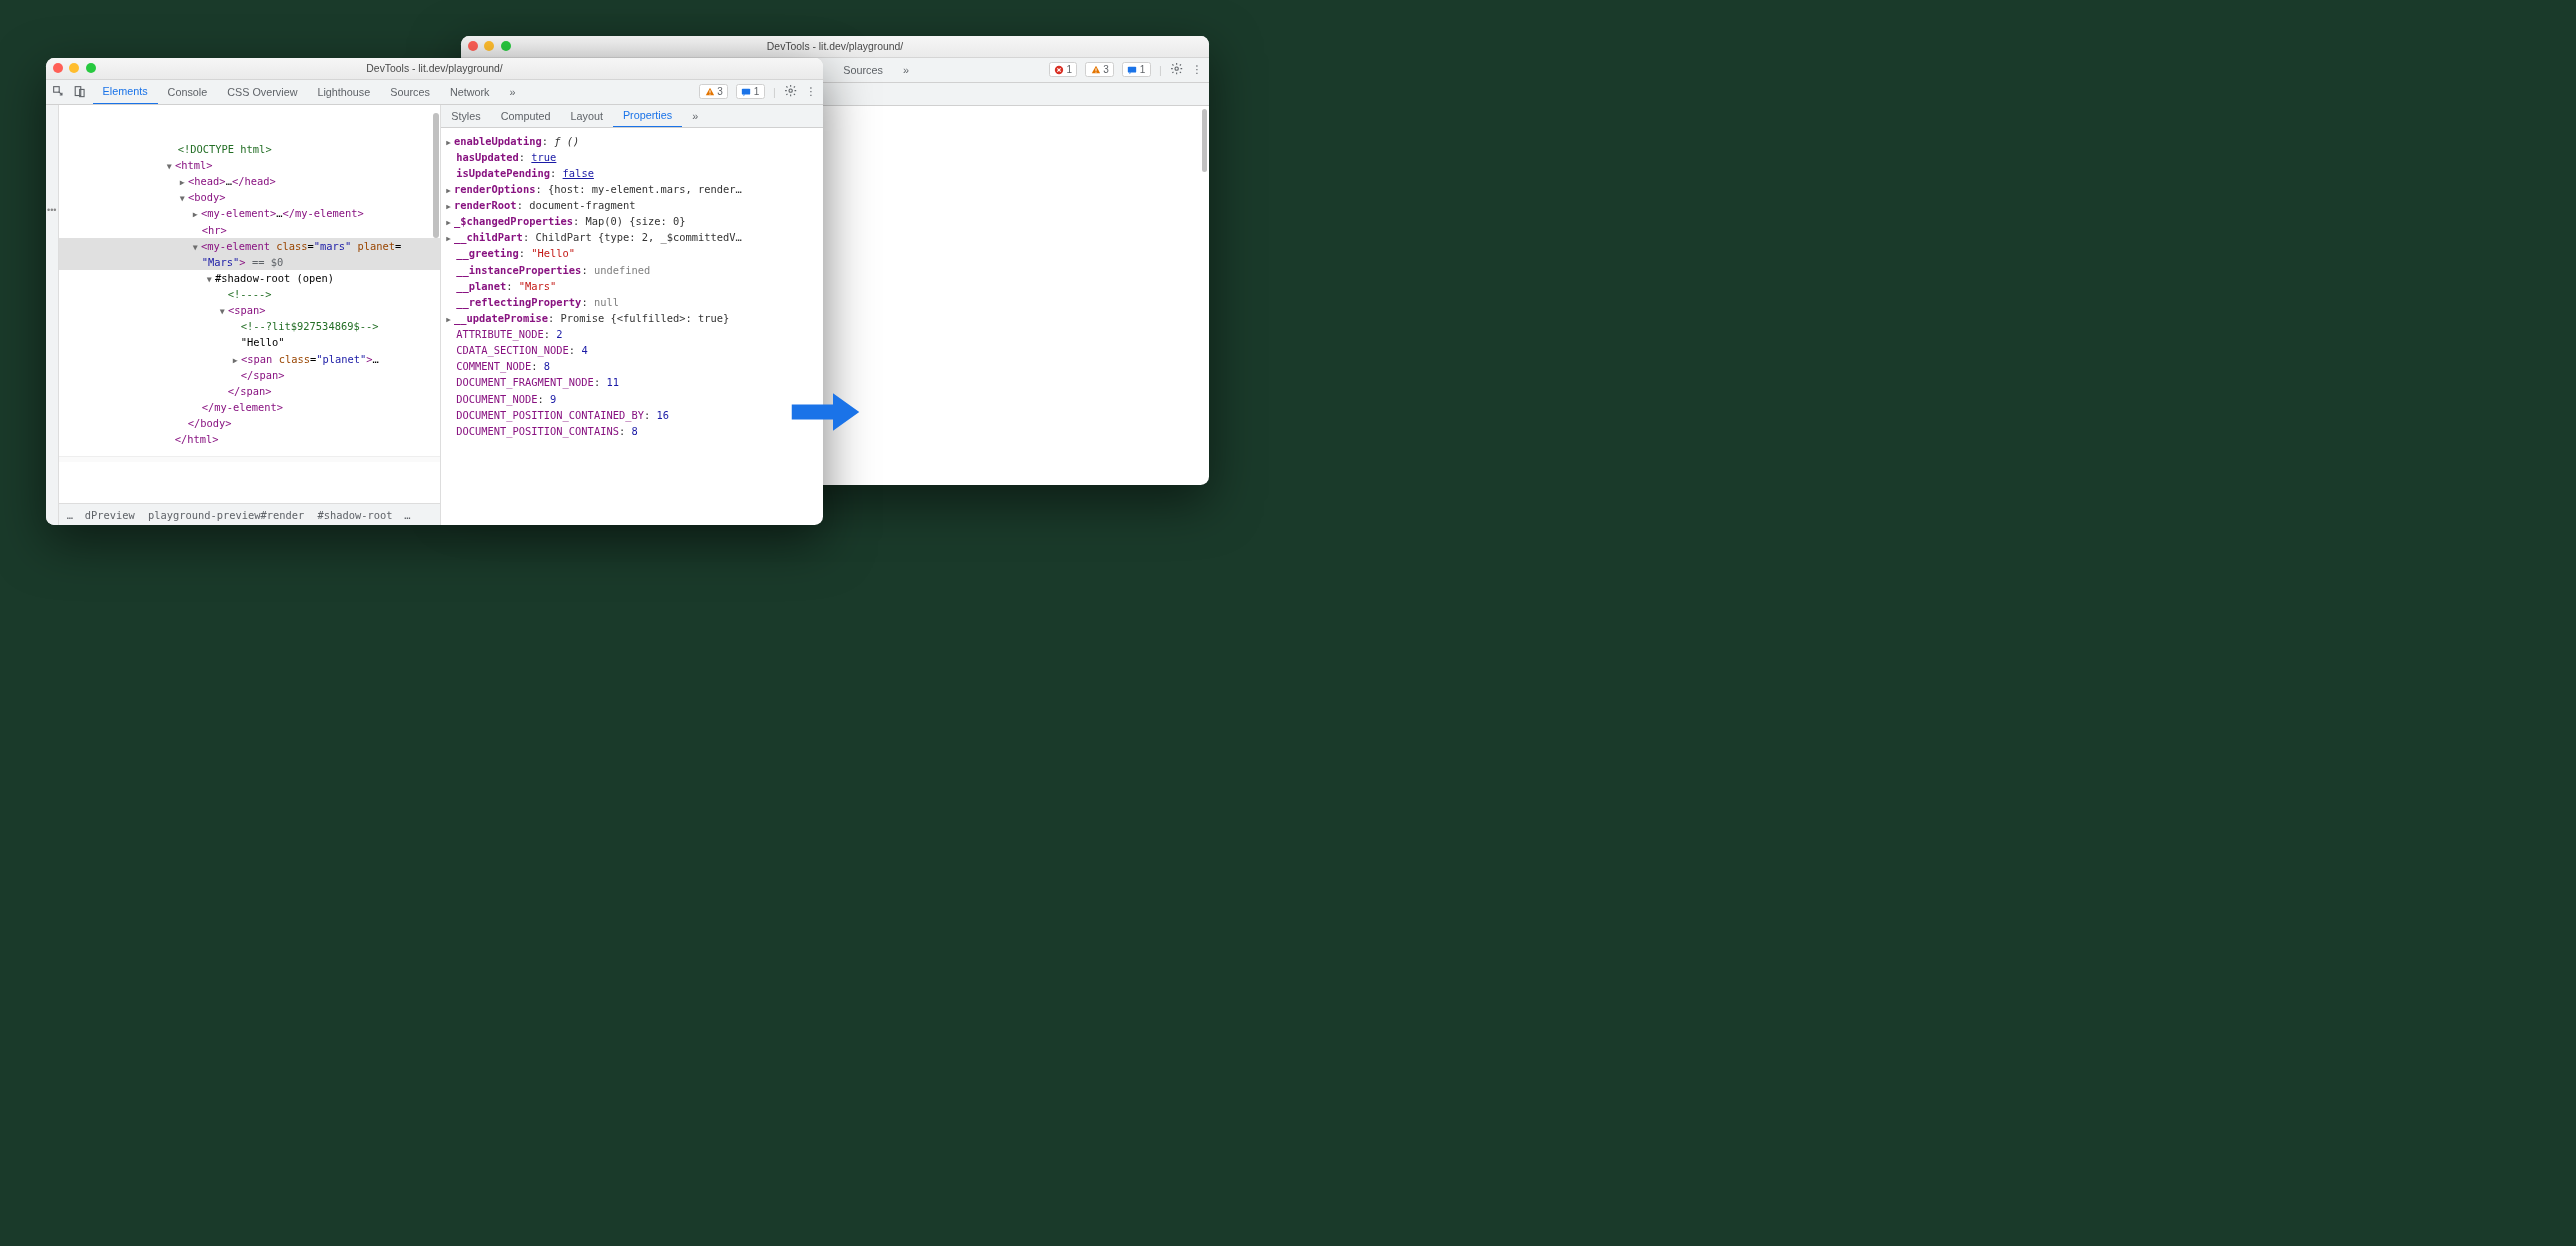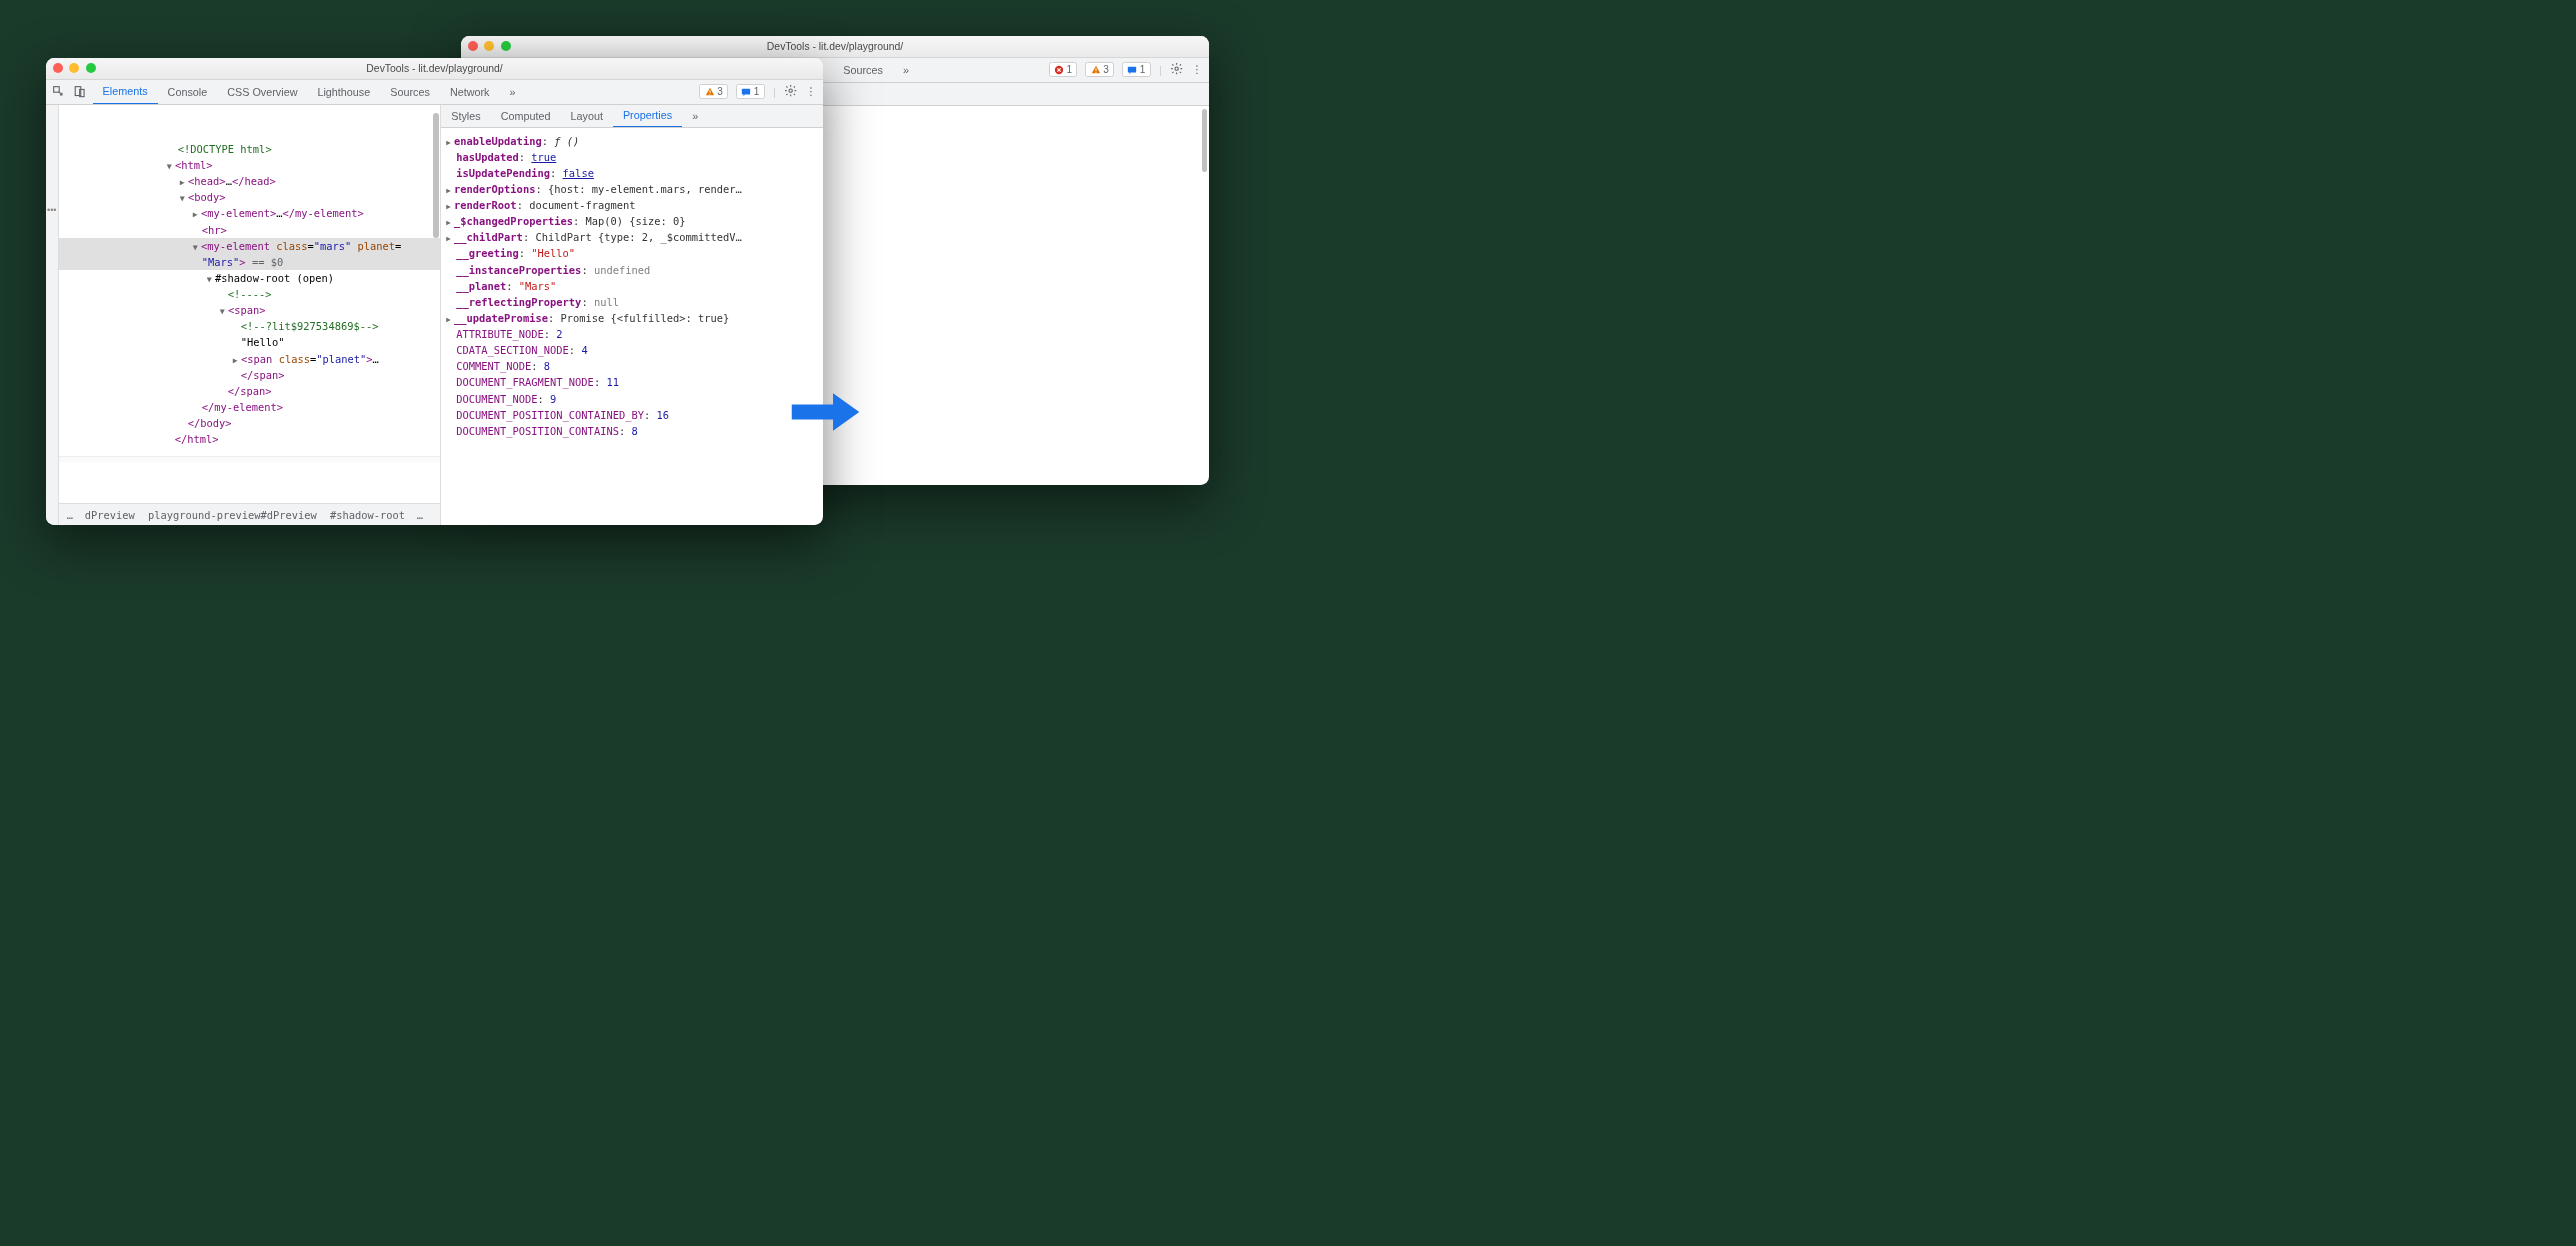--- a/index.html
+++ b/index.html
@@ -305,21 +305,21 @@
           <div class="dom-row"><span class="ind" style="width:140px"></span><span class="tag">&lt;/my-element&gt;</span></div>
           <div class="dom-row"><span class="ind" style="width:126px"></span><span class="tag">&lt;/body&gt;</span></div>
           <div class="dom-row"><span class="ind" style="width:113px"></span><span class="tag">&lt;/html&gt;</span></div>
         </div>
         <div style="height:6.6px;border-top:0.8px solid #eee; background:#fafafa; margin-top:5px;"></div>
         <div class="dom-scrollbar"></div>
       </div>
       <div class="breadcrumb" id="front-crumb">
           <span class="dots">…</span>
           <span class="crumb">dPreview</span>
-          <span class="crumb">playground-preview#dPreview</span>
+          <span class="crumb">playground-preview#render</span>
           <span class="crumb">#shadow-root</span>
           <span class="dots">…</span>
         </div>
     </div>
     <div class="pane pane-right">
       <div class="subtabs" id="front-subtabs">
           <span class="subtab">Styles</span>
           <span class="subtab">Computed</span>
           <span class="subtab">Layout</span>
           <span class="subtab active">Properties</span>

